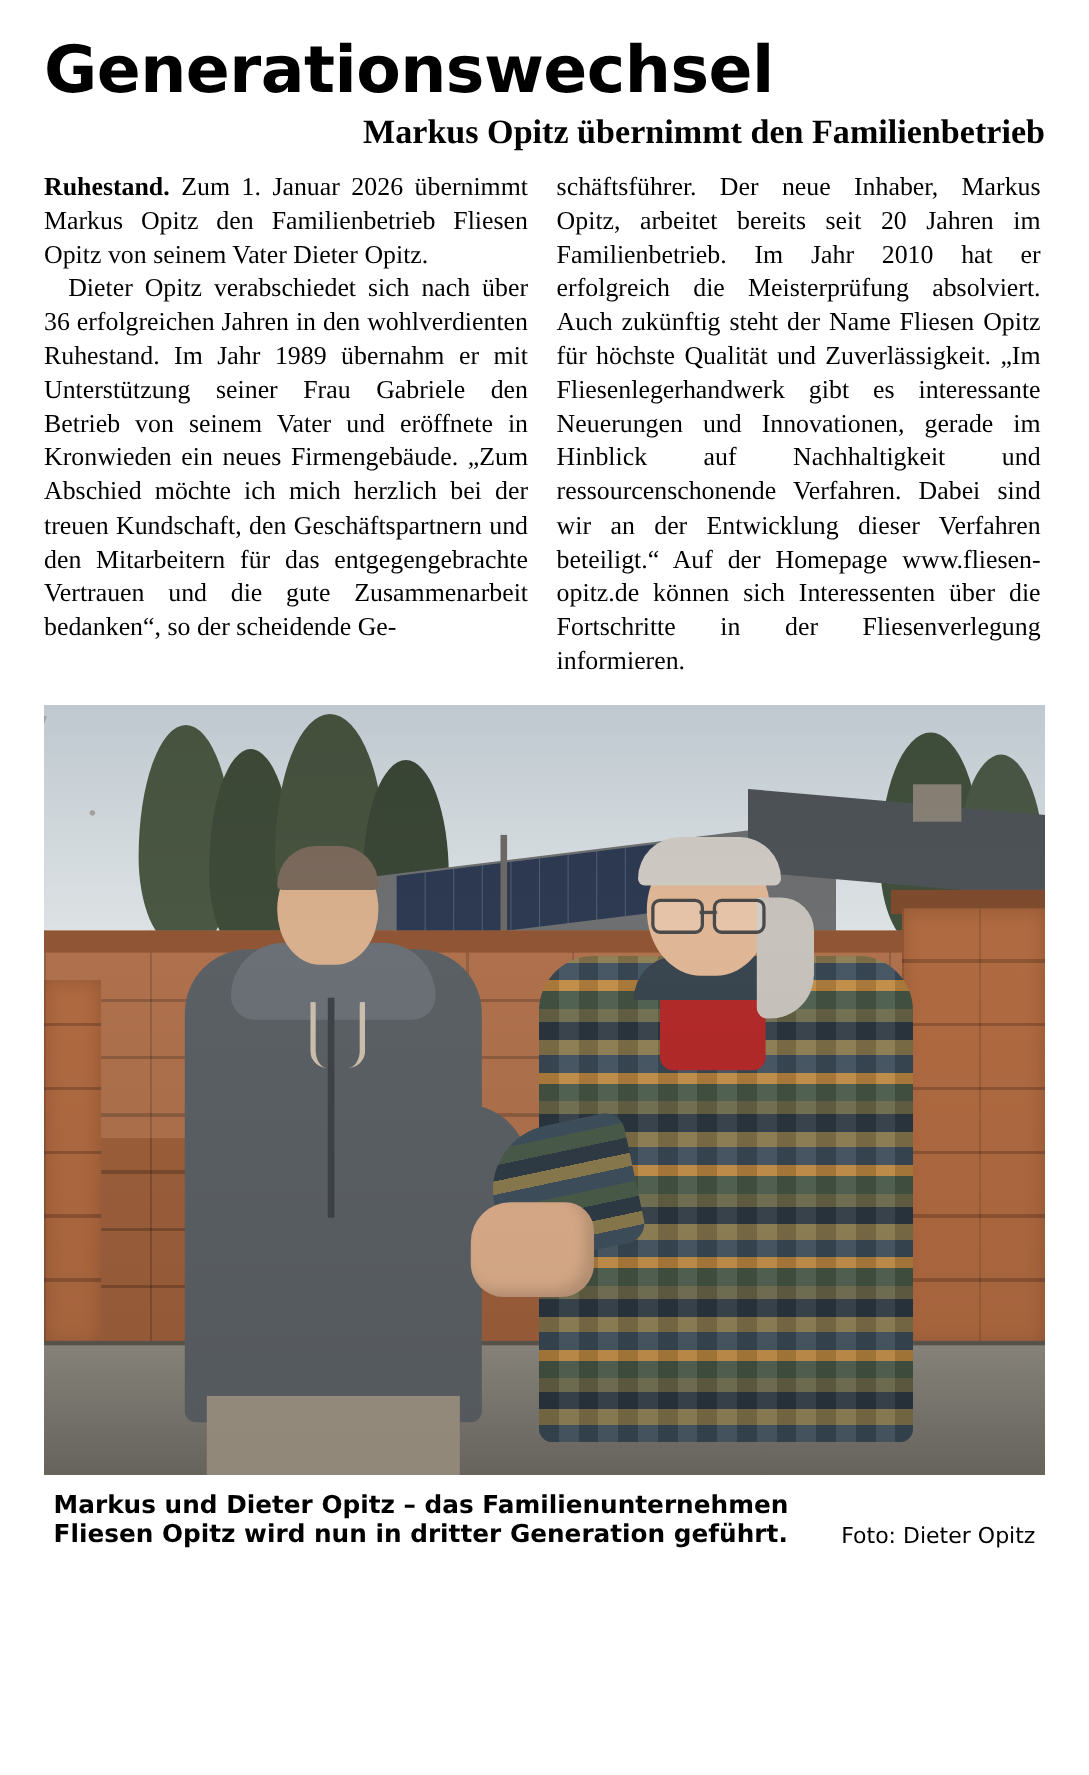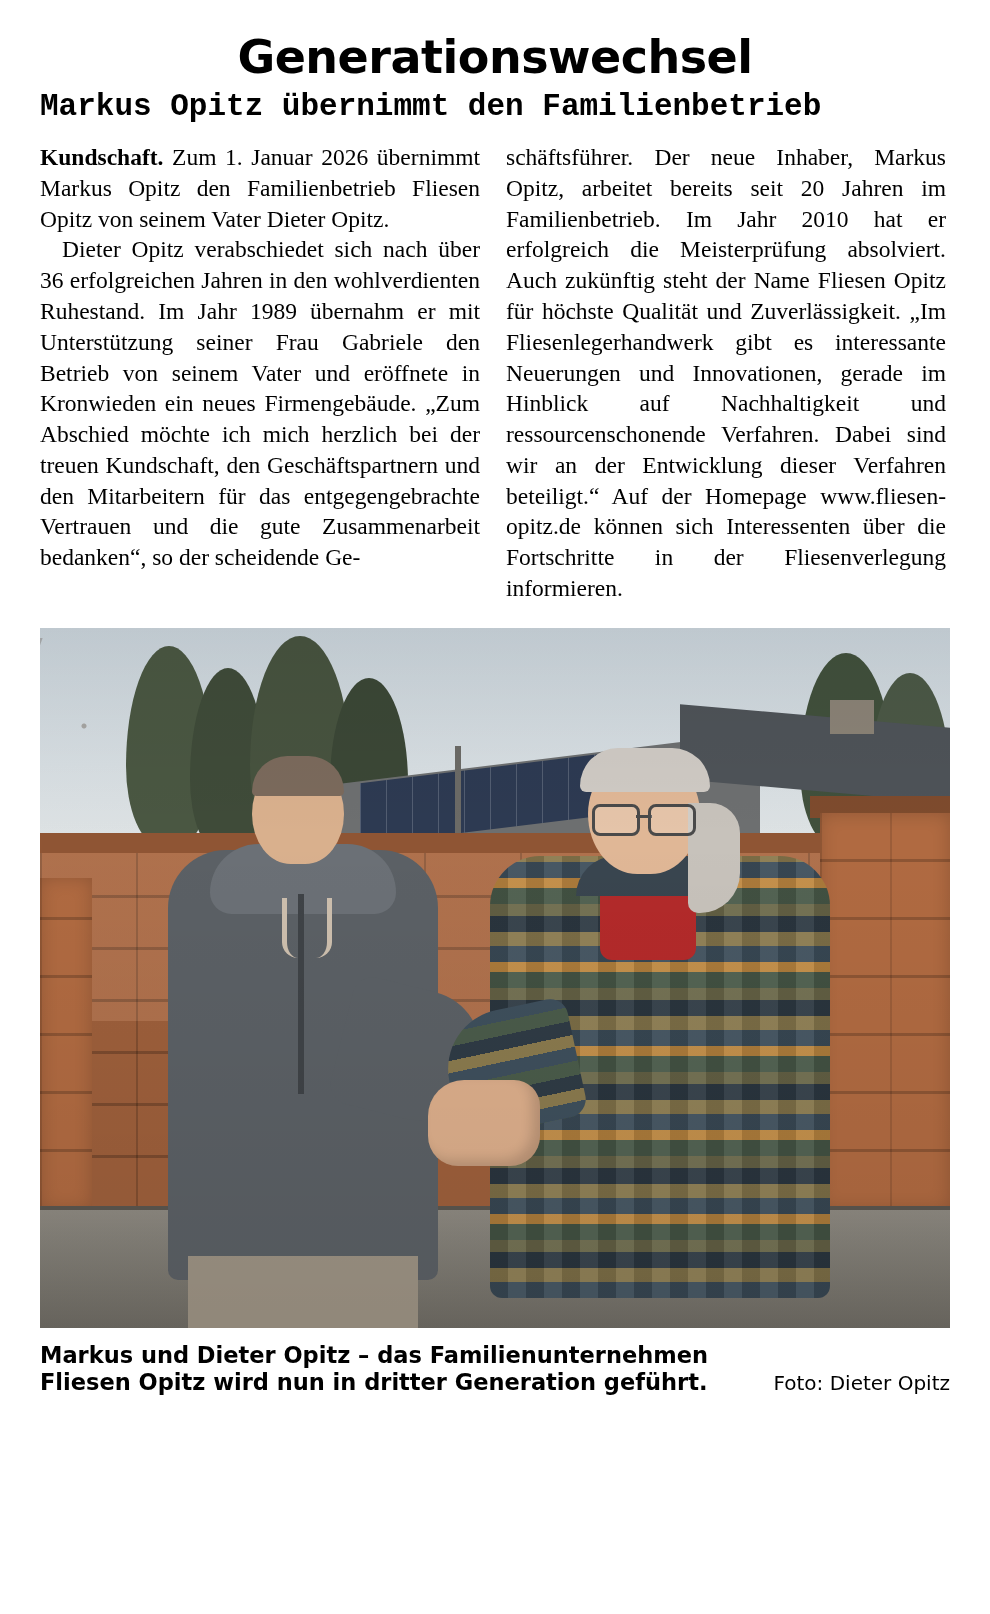--- a/index.html
+++ b/index.html
@@ -17,32 +17,31 @@
   .page {
     position: relative;
     width: 990px;
     height: 1614px;
     box-sizing: border-box;
     padding: 34px 40px 0 40px;
   }
   .headline {
     font-family: "DejaVu Sans", sans-serif;
     font-weight: 700;
-    font-size: 46px;
+    font-size: 59px;
     line-height: 1.0;
-    text-align: center;
     letter-spacing: -0.5px;
     margin: 0 0 10px 0;
   }
   .subhead {
-    font-family: Liberation Mono, monospace;
+    font-family: Liberation Serif, serif;
     font-weight: 700;
     font-size: 31px;
     line-height: 1.1;
-    text-align: left;
+    text-align: right;
     margin: 0 0 18px 0;
   }
   .cols {
     display: flex;
     gap: 26px;
     align-items: flex-start;
   }
   .col {
     width: 440px;
     font-size: 23.5px;
@@ -340,21 +339,21 @@
   .photo-shade {
     position: absolute; inset: 0;
     background: linear-gradient(180deg, rgba(0,0,0,0.05), rgba(0,0,0,0) 30%, rgba(0,0,0,0.08));
     pointer-events: none;
   }
   .caption-row {
     margin-top: 14px;
     width: 910px;
     display: flex;
     align-items: flex-end;
-    justify-content: space-between;
+    justify-content: center;
     gap: 16px;
   }
   .caption {
     font-family: "DejaVu Sans", sans-serif;
     font-weight: 700;
     font-size: 22.5px;
     line-height: 1.22;
     max-width: 700px;
   }
   .credit {
@@ -369,21 +368,21 @@
 <body>
 
 <div class="page">
 
   <h1 class="headline">Generationswechsel</h1>
   <h2 class="subhead">Markus Opitz übernimmt den Familienbetrieb</h2>
 
   <div class="cols">
     <div class="col">
       <p>
-        <span class="lead-in">Kundschaft.</span><span> Zum 1. Januar 2026 übernimmt Markus Opitz den Familienbetrieb Fliesen Opitz von seinem Vater Dieter Opitz.</span>
+        <span class="lead-in">Ruhestand.</span><span> Zum 1. Januar 2026 übernimmt Markus Opitz den Familienbetrieb Fliesen Opitz von seinem Vater Dieter Opitz.</span>
       </p>
       <p>Dieter Opitz verabschiedet sich nach über 36 erfolgreichen Jahren in den wohlverdienten Ruhestand. Im Jahr 1989 übernahm er mit Unterstützung seiner Frau Gabriele den Betrieb von seinem Vater und eröffnete in Kronwieden ein neues Firmengebäude. „Zum Abschied möchte ich mich herzlich bei der treuen Kundschaft, den Geschäftspartnern und den Mitarbeitern für das entgegengebrachte Vertrauen und die gute Zusammenarbeit bedanken“, so der scheidende Ge-</p>
     </div>
     <div class="col">
       <p>schäftsführer. Der neue Inhaber, Markus Opitz, arbeitet bereits seit 20 Jahren im Familienbetrieb. Im Jahr 2010 hat er erfolgreich die Meisterprüfung absolviert. Auch zukünftig steht der Name Fliesen Opitz für höchste Qualität und Zuverlässigkeit. „Im Fliesenlegerhandwerk gibt es interessante Neuerungen und Innovationen, gerade im Hinblick auf Nachhaltigkeit und ressourcenschonende Verfahren. Dabei sind wir an der Entwicklung dieser Verfahren beteiligt.“ Auf der Homepage www.fliesen-opitz.de können sich Interessenten über die Fortschritte in der Fliesenverlegung informieren.</p>
     </div>
   </div>
 
   <div class="photo-wrap">
     <div class="photo">

